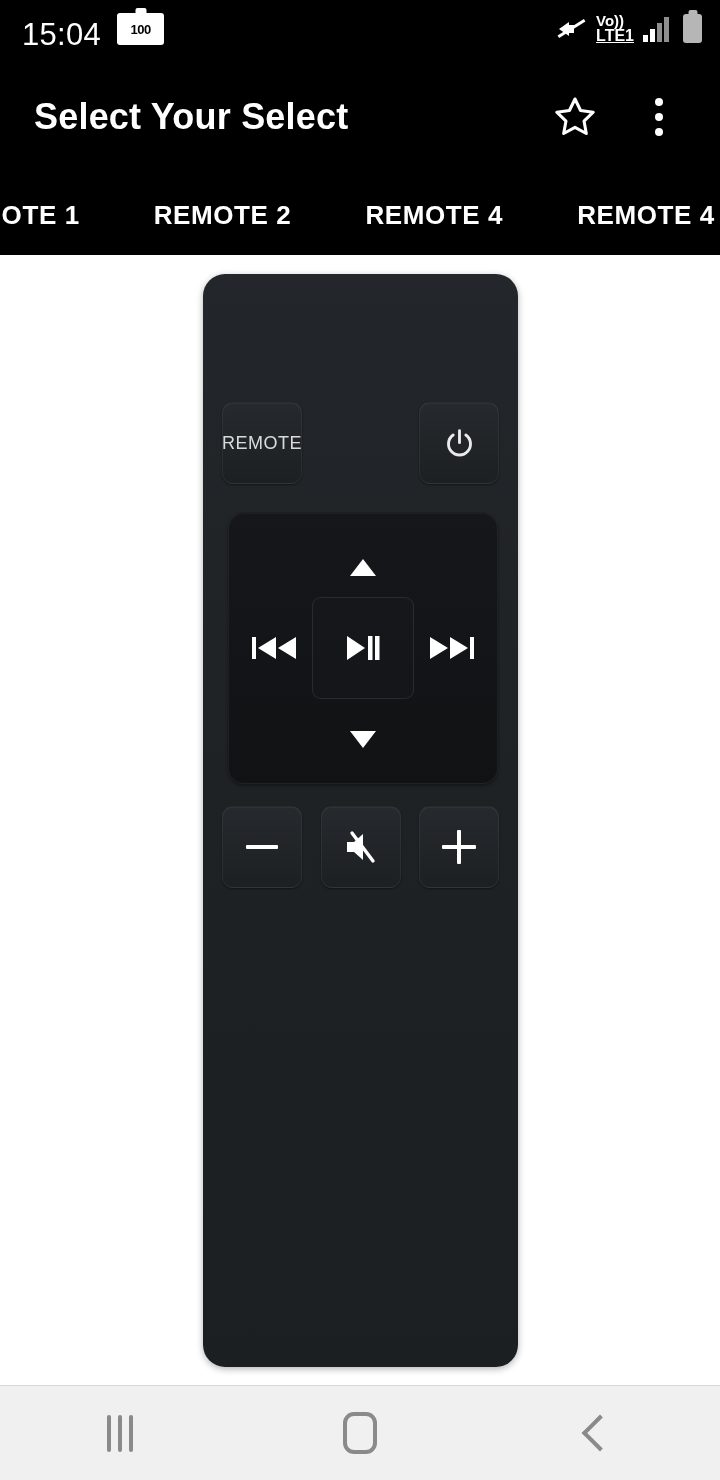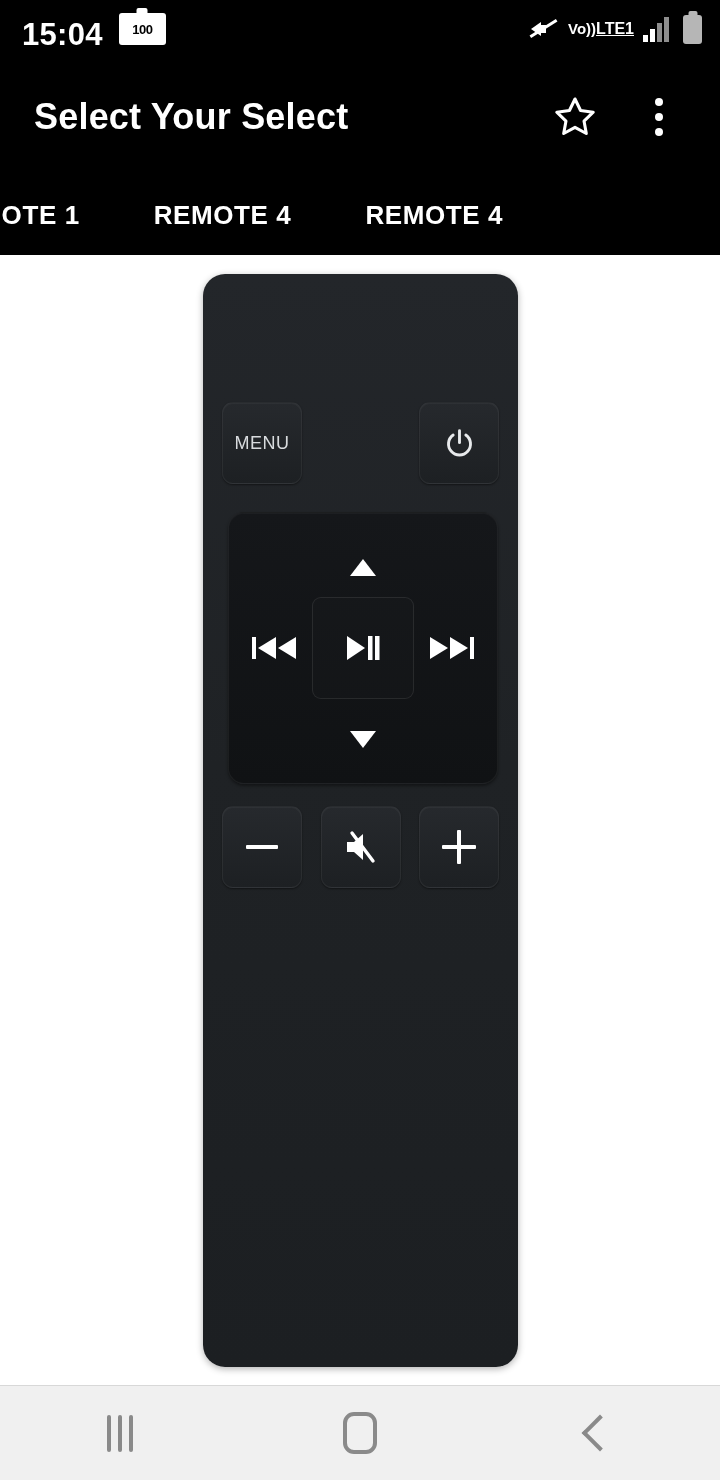--- a/index.html
+++ b/index.html
@@ -11,39 +11,39 @@
   }
   .phone { position:relative; width:720px; height:1480px; background:#ffffff; }
 
   
   .statusbar {
     position:absolute; top:0; left:0; width:720px; height:58px;
     background:#000000; color:#ffffff;
     display:flex; align-items:center;
   }
   .sb-left { display:flex; align-items:center; padding-left:22px; gap:16px; }
-  .sb-clock { font-size:31px; font-weight:700; letter-spacing:0.3px; color:#ffffff; line-height:1;margin-top:10px; }
+  .sb-clock { font-size:31px; font-weight:400; letter-spacing:0.3px; color:#ffffff; line-height:1;margin-top:10px; }
   .sb-batt-small {
     position:relative; width:47px; height:32px; background:#ffffff; border-radius:3px;
     display:flex; align-items:center; justify-content:center;
   }
   .sb-batt-small::before {
     content:""; position:absolute; top:-5px; left:50%; transform:translateX(-50%);
     width:11px; height:5px; background:#ffffff; border-radius:2px 2px 0 0;
   }
   .sb-batt-small span { font-size:13px; font-weight:700; color:#000000; line-height:1; letter-spacing:-0.5px; }
 
   .sb-right { margin-left:auto; display:flex; align-items:center; padding-right:18px; gap:9px; }
   .icon-mute-sb { width:30px; height:26px; position:relative; }
   .icon-mute-sb .spk { position:absolute; left:2px; top:6px; width:0; height:0;
     border-top:7px solid transparent; border-bottom:7px solid transparent; border-right:10px solid #ffffff; }
   .icon-mute-sb .spkbody { position:absolute; left:10px; top:9px; width:7px; height:8px; background:#ffffff; }
   .icon-mute-sb .slash { position:absolute; left:-1px; top:11px; width:31px; height:3px;
     background:#ffffff; transform:rotate(-32deg); transform-origin:center; }
-  .sb-vo { display:flex; flex-direction:row; align-items:flex-start; line-height:1.02; }
+  .sb-vo { display:flex; flex-direction:column; align-items:flex-start; line-height:1.02; }
   .sb-vo .vo { font-size:15px; font-weight:700; }
   .sb-vo .lte { font-size:16px; font-weight:700;text-decoration:underline; }
   .sb-bars { display:flex; align-items:flex-end; gap:2px; height:26px; }
   .sb-bars i { display:block; width:5px; background:#ffffff; }
   .sb-bars i.b1 { height:7px; }
   .sb-bars i.b2 { height:13px; }
   .sb-bars i.b3 { height:19px; background:#8e8e8e; }
   .sb-bars i.b4 { height:25px; background:#8e8e8e; }
   .sb-batt {
     position:relative; width:19px; height:29px; background:#b6b6b6; border-radius:3px; margin-left:5px;
@@ -204,33 +204,34 @@
             <i></i>
             <i></i>
           </div>
       </div>
     </div>
   </div>
 
   <div class="tabbar">
     <div class="tabstrip">
       <div class="tab">REMOTE 1</div>
+      <div class="tab">REMOTE 2</div>
       <div class="tab">REMOTE 4</div>
       <div class="tab">REMOTE 4</div>
 
     </div>
   </div>
 
   <div class="content">
 
     <div class="remote">
 
       <div class="row-top">
         <div class="btn-sq">
-          <span class="lbl">MENU</span>
+          <span class="lbl">REMOTE</span>
         </div>
         <div class="btn-sq">
           <svg class="pwr-ico" viewBox="0 0 24 24">
             <path d="M7.4 5.8a8 8 0 1 0 9.2 0" fill="none" stroke="#e8eaec" stroke-width="2.1" stroke-linecap="round"></path>
             <line x1="12" y1="2.6" x2="12" y2="11.4" stroke="#e8eaec" stroke-width="2.1" stroke-linecap="round"></line>
           </svg>
         </div>
       </div>
 
       <div class="dpad">

